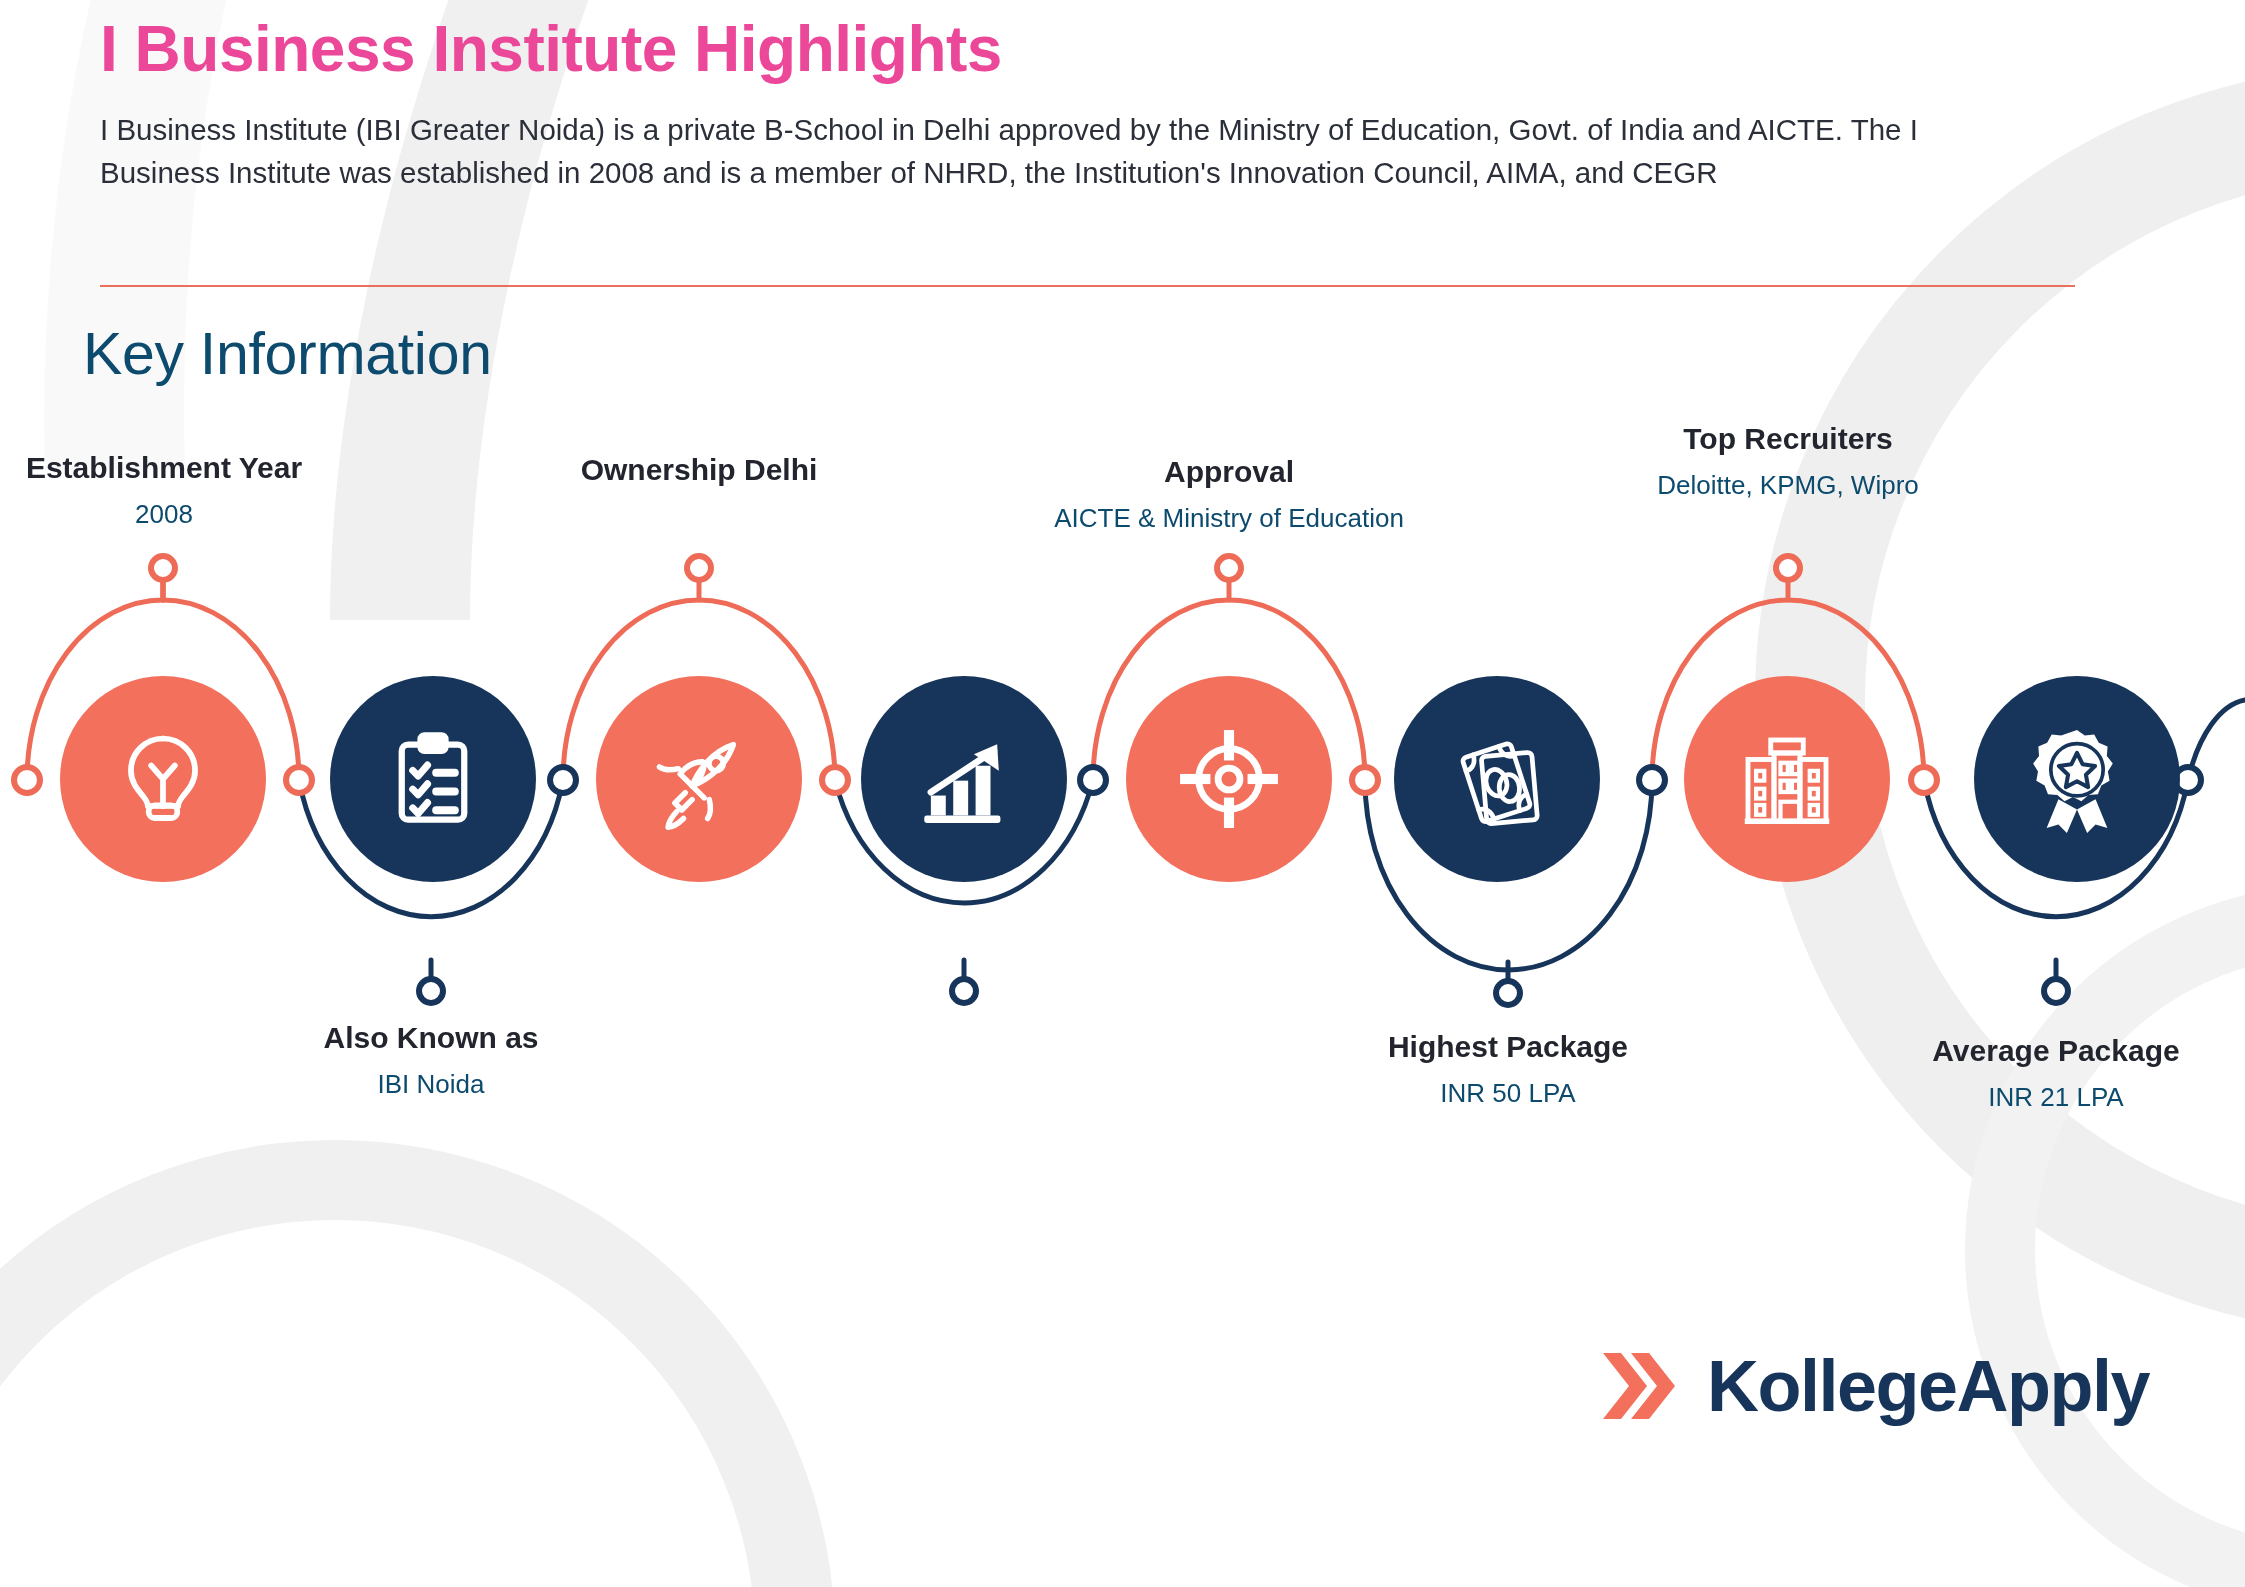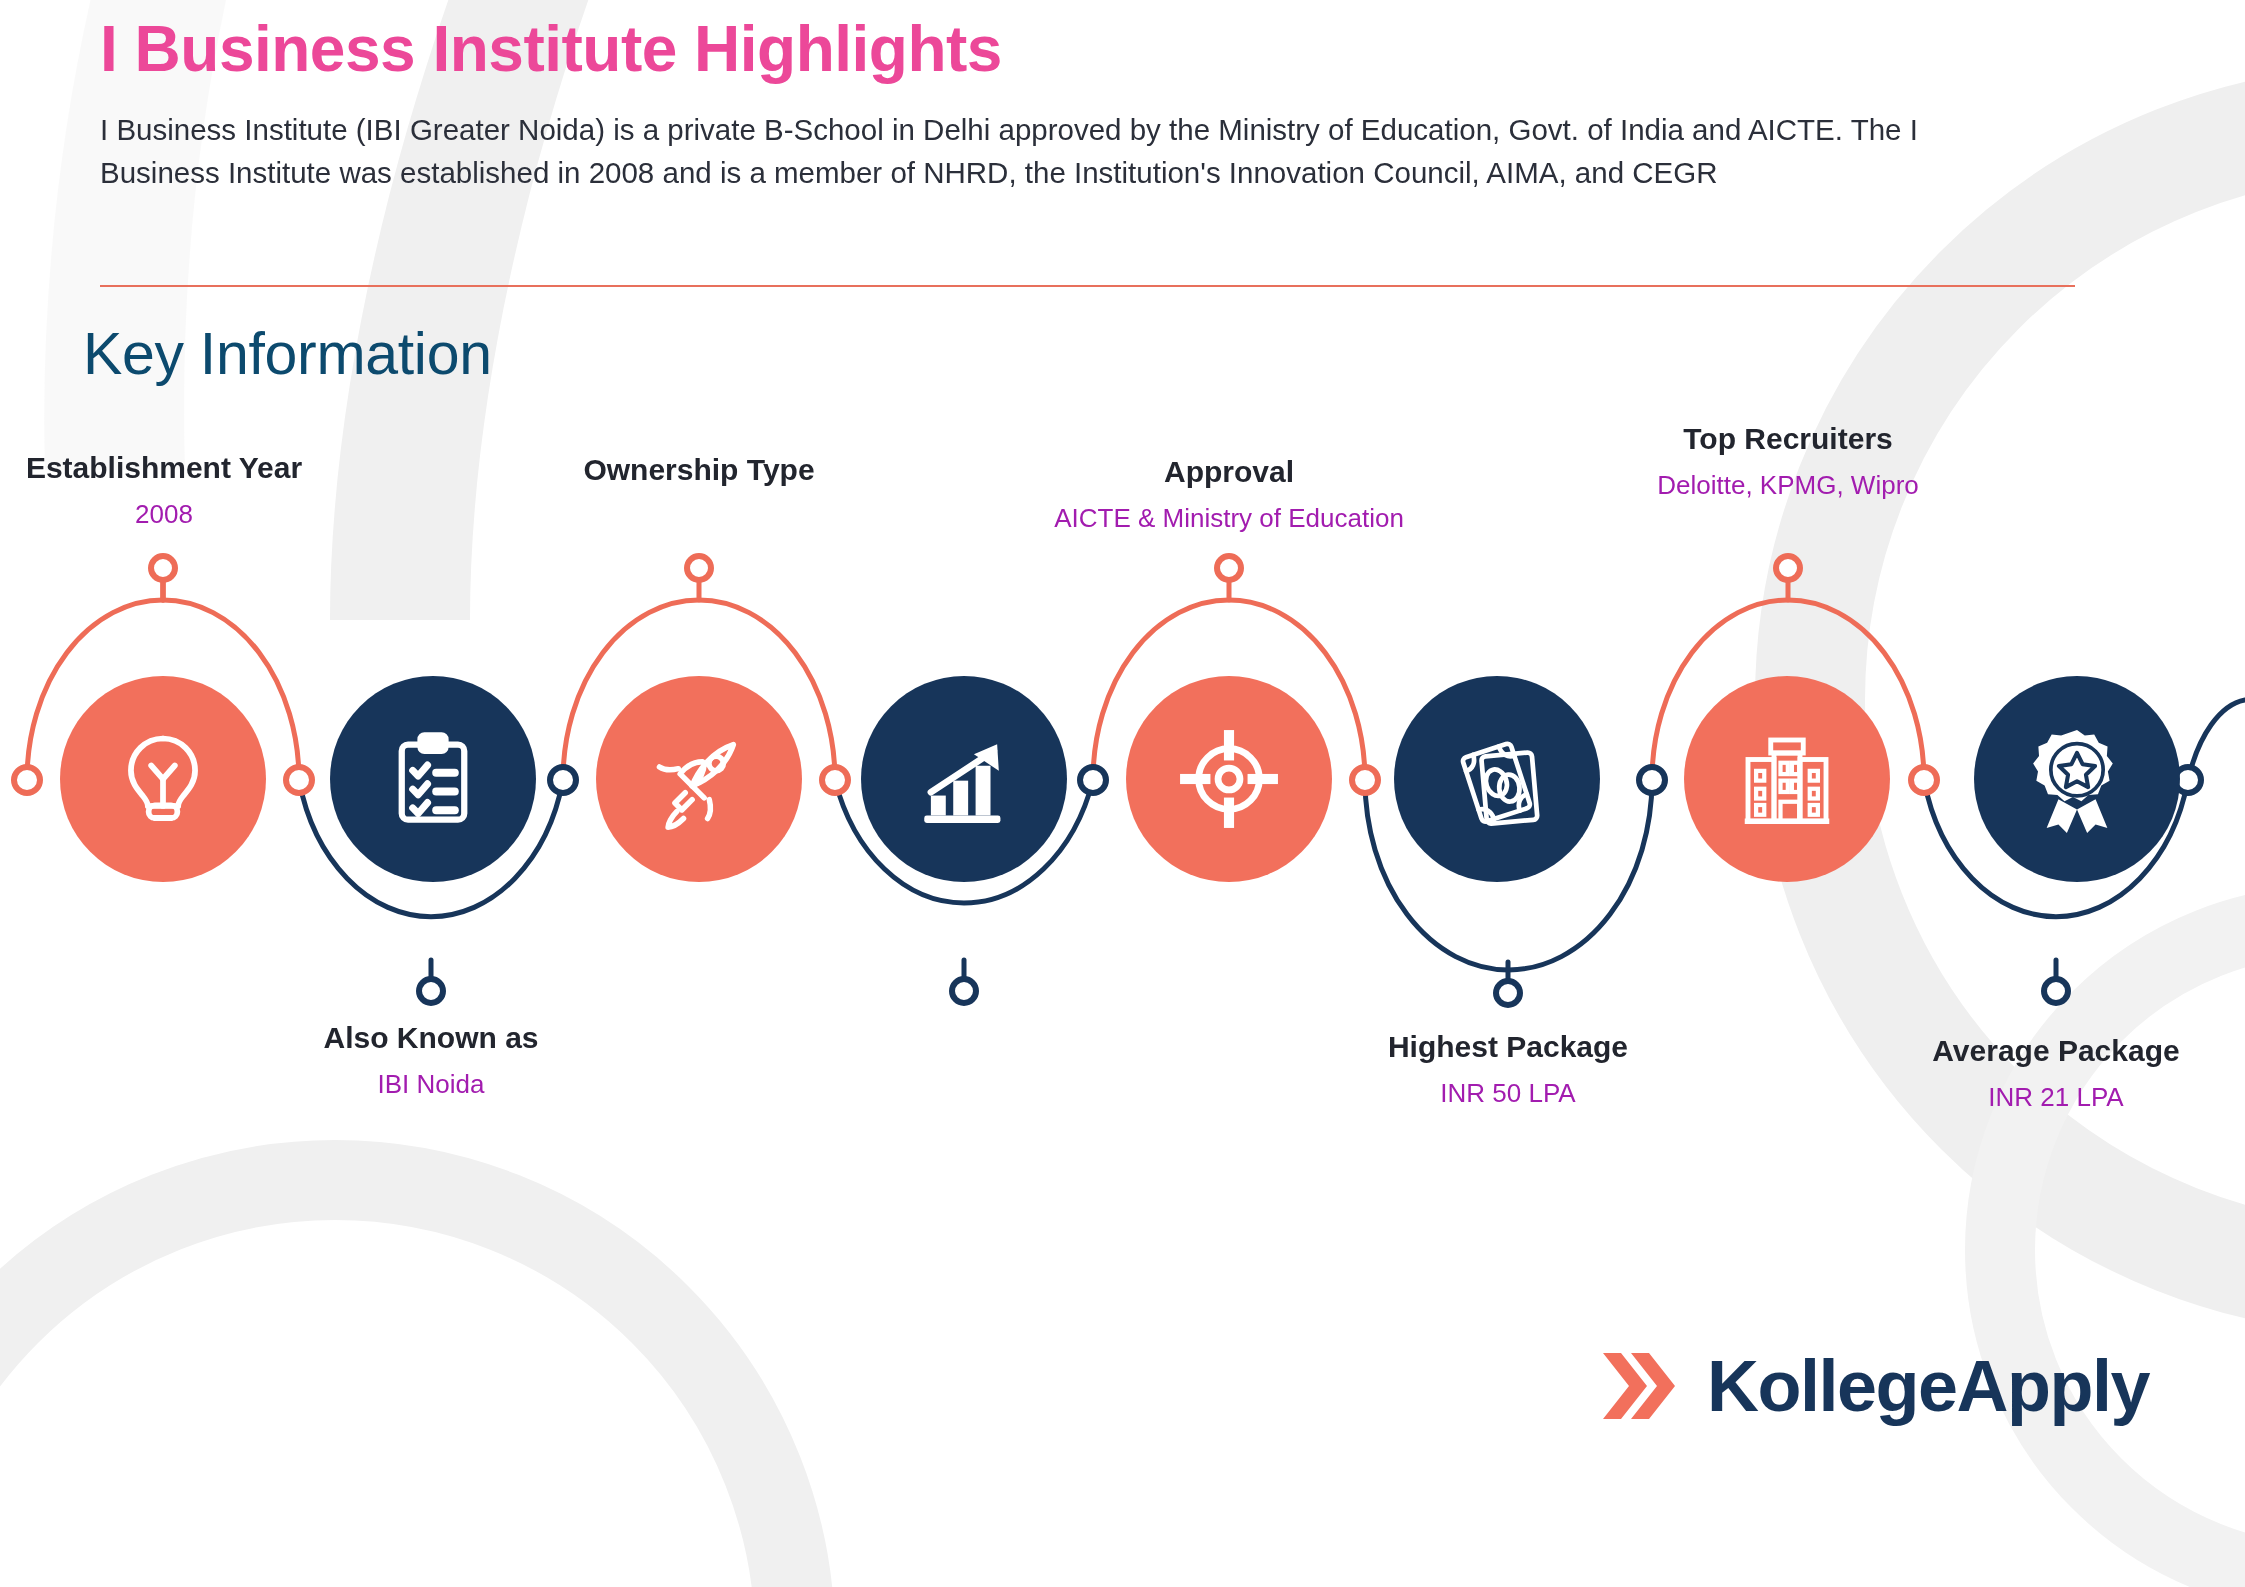--- a/index.html
+++ b/index.html
@@ -37,21 +37,21 @@
 
   
   .timeline { position:absolute; left:0; top:0; width:2245px; height:1587px; z-index:2; }
   .tl-svg { position:absolute; left:0; top:0; }
 
   .node-circle { position:absolute; border-radius:50%; z-index:2;
                  display:flex; align-items:center; justify-content:center; }
 
   .label { position:absolute; z-index:4; text-align:center; }
   .label .lab-title { font-size:30px; font-weight:bold; color:#22252e; white-space:nowrap; line-height:1.2; }
-  .label .lab-value { font-size:26px; font-weight:400; color:#a21caf; white-space:nowrap; margin-top:13px; line-height:1.2; }
+  .label .lab-value { font-size:26px; font-weight:400; color:#0c4a6e; white-space:nowrap; margin-top:13px; line-height:1.2; }
 
   
   .logo { position:absolute; right:96px; bottom:160px; z-index:5;
           display:flex; align-items:center; gap:22px;margin-top:27px; }
   .logo-text { font-size:72px; font-weight:bold; color:#17355a; letter-spacing:-1.5px; }
 </style>
 </head>
 <body>
 
 <div id="stage">
@@ -256,21 +256,21 @@
         <path fill="none" stroke="#17355A" stroke-width="2.4" stroke-linejoin="round" d="M32 16.5 l3.3 6.7 7.4 1.1 -5.4 5.2 1.3 7.3 -6.6 -3.5 -6.6 3.5 1.3 -7.3 -5.4 -5.2 7.4 -1.1 z"></path>
       </svg>
     </div>
 
     <div class="label" style="left:-186px; top:450px; width:700px;">
       <div class="lab-title">Establishment Year</div>
       <div class="lab-value">2008</div>
     </div>
 
     <div class="label" style="left:349px; top:452px; width:700px;">
-      <div class="lab-title">Ownership Type</div>
+      <div class="lab-title">Ownership Delhi</div>
     </div>
 
     <div class="label" style="left:879px; top:454px; width:700px;">
       <div class="lab-title">Approval</div>
       <div class="lab-value">AICTE &amp; Ministry of Education</div>
     </div>
 
     <div class="label" style="left:1438px; top:421px; width:700px;">
       <div class="lab-title">Top Recruiters</div>
       <div class="lab-value">Deloitte, KPMG, Wipro</div>

